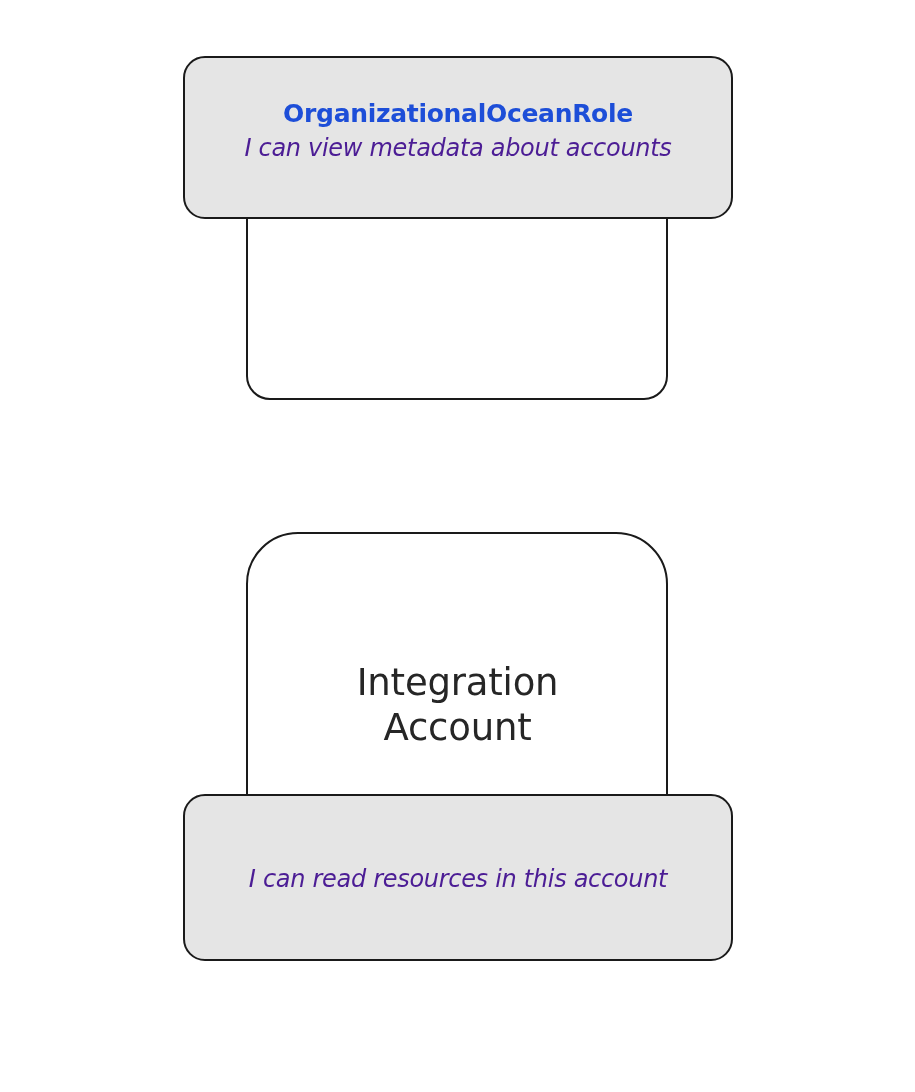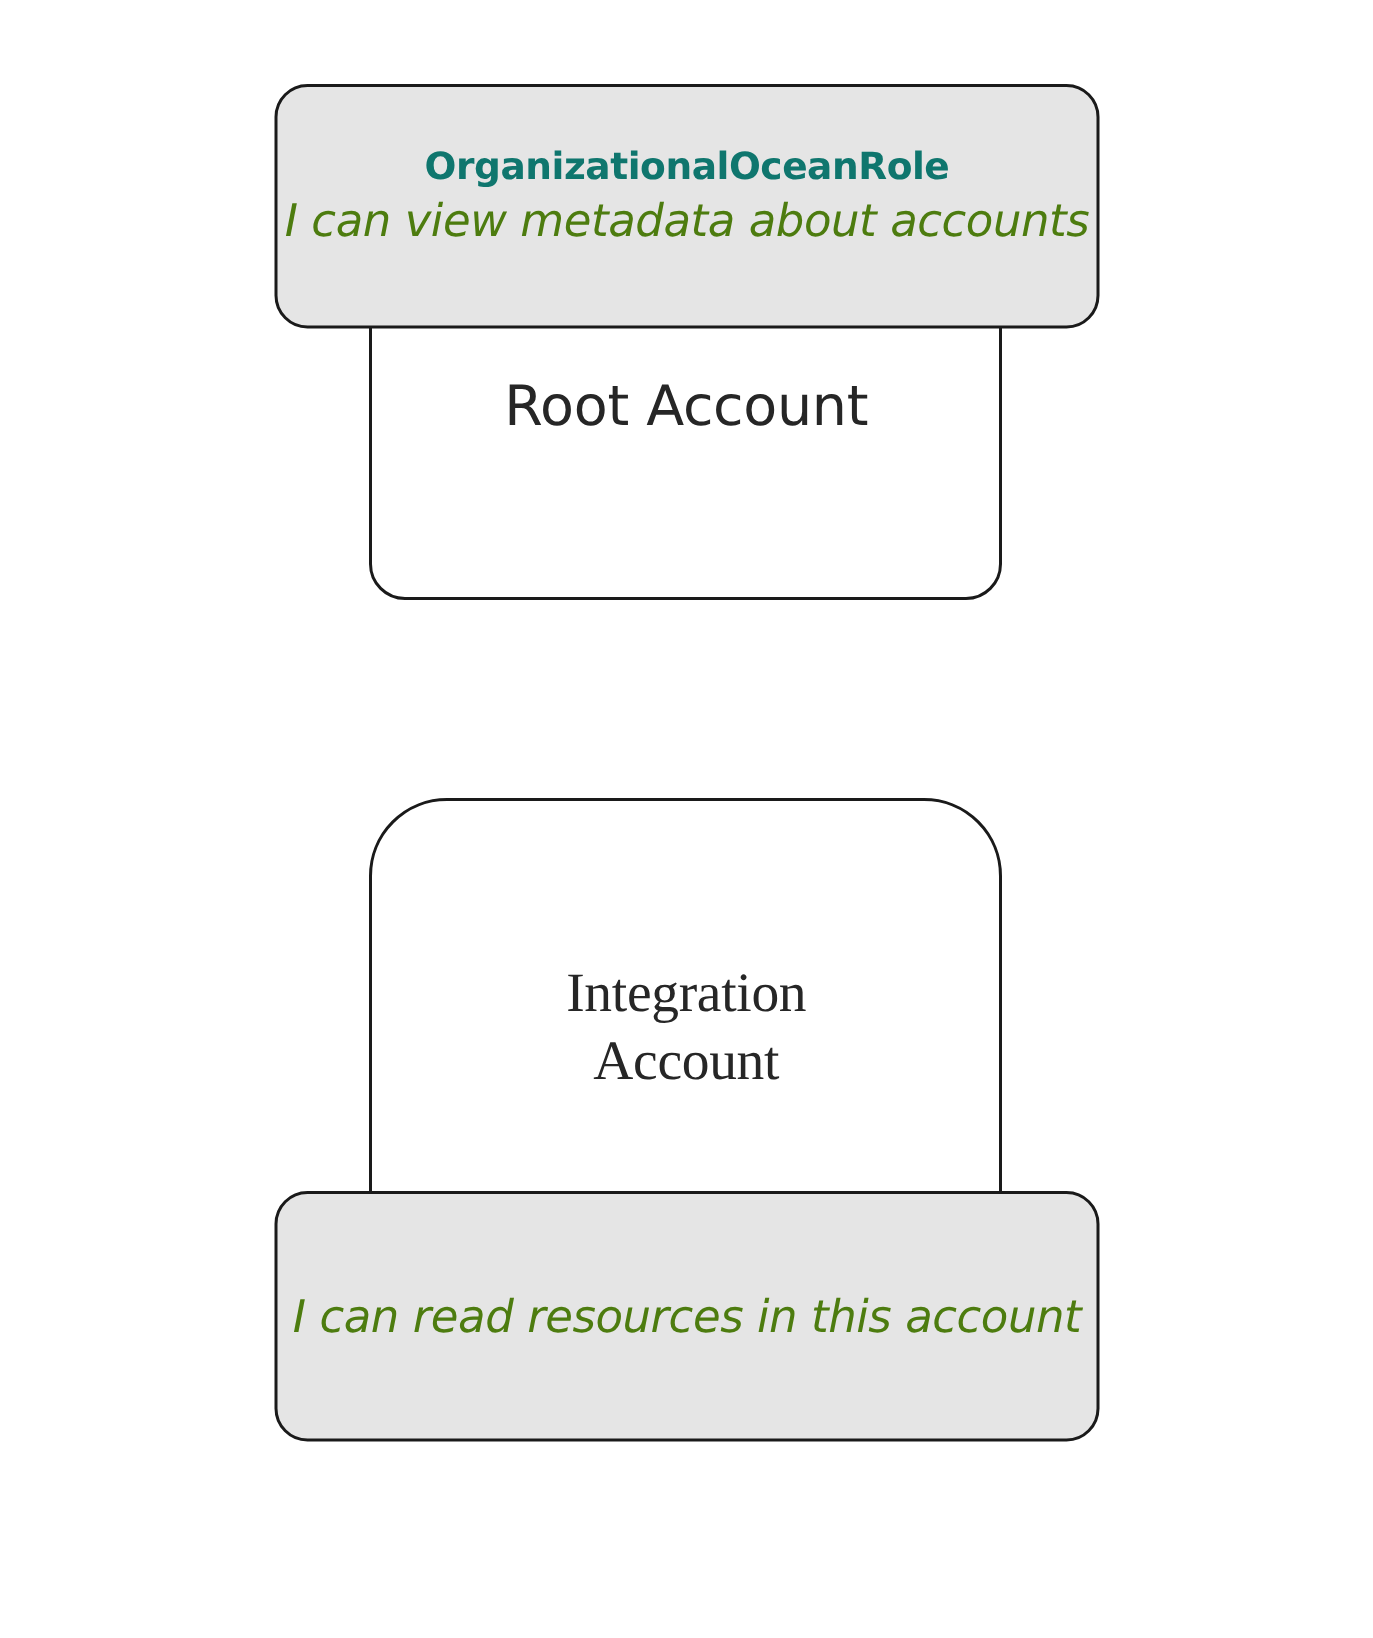--- a/index.html
+++ b/index.html
@@ -60,22 +60,21 @@
     line-height: 1.22;
     letter-spacing: -0.2px;
     z-index: 2;
   }
 
   #root-account-label {
     top: 248px;
   }
 
   #integration-account-label {
-    top: 640px;
-    font-family: Liberation Serif, serif;
+    top: 660px;
   }
 
   
   .role-box {
     position: absolute;
     left: 183px;
     width: 550px;
     background: #e5e5e5;
     border: 2px solid #1a1a1a;
     border-radius: 22px;
@@ -99,53 +98,52 @@
 
   #role-box-readonly {
     top: 794px;
     height: 167px;
   }
 
   .role-title {
     font-family: "DejaVu Sans", sans-serif;
     font-size: 25px;
     font-weight: 700;
-    color: #0f766e;
+    color: #1d4ed8;
     text-align: center;
     line-height: 1.25;
     white-space: nowrap;
     letter-spacing: -0.3px;
   }
 
   .role-subtitle {
     font-family: "DejaVu Sans", sans-serif;
-    font-size: 30px;
+    font-size: 24px;
     font-style: italic;
     font-weight: 400;
-    color: #4d7c0f;
+    color: #4c1d95;
     text-align: center;
     line-height: 1.25;
     white-space: nowrap;
     margin-top: 3px;
     letter-spacing: -0.3px;
   }
 
   
   #role-box-organizational .role-title { margin-top: -14px; }
   #role-box-trust-policy  .role-title { margin-top: -10px; }
   #role-box-readonly      .role-title { margin-top: -12px; }
 </style>
 </head>
 <body>
 
 <div id="diagram">
 
   <div id="root-account-container" class="account-container"></div>
 
-  <div id="root-account-label" class="account-label">Root Account</div>
 
   <div id="integration-account-container" class="account-container"></div>
 
   <div id="integration-account-label" class="account-label">
     <div>Integration</div>
     <div>Account</div>
   </div>
 
   <div id="role-box-organizational" class="role-box">
     <div class="role-title">OrganizationalOceanRole</div>

